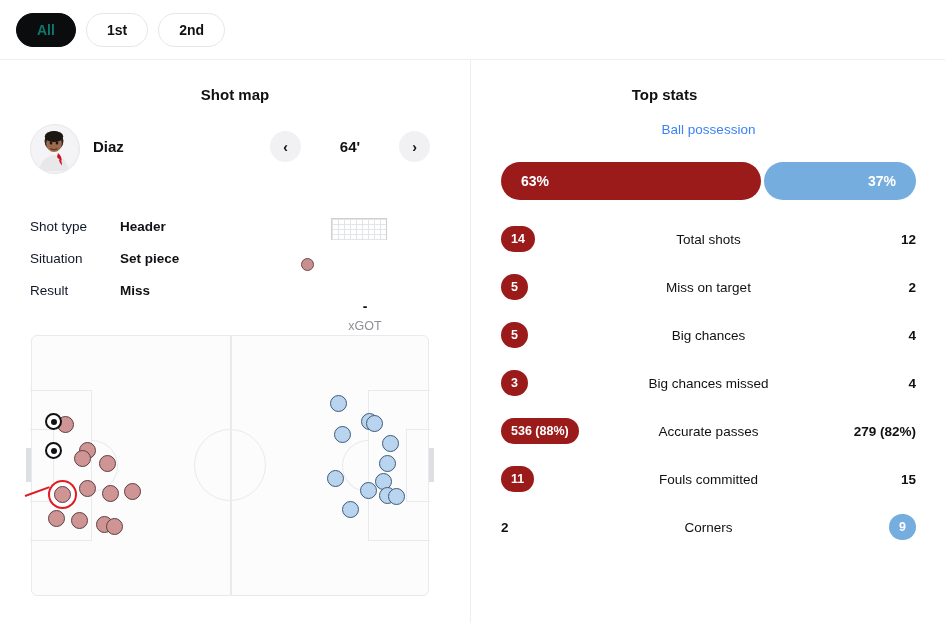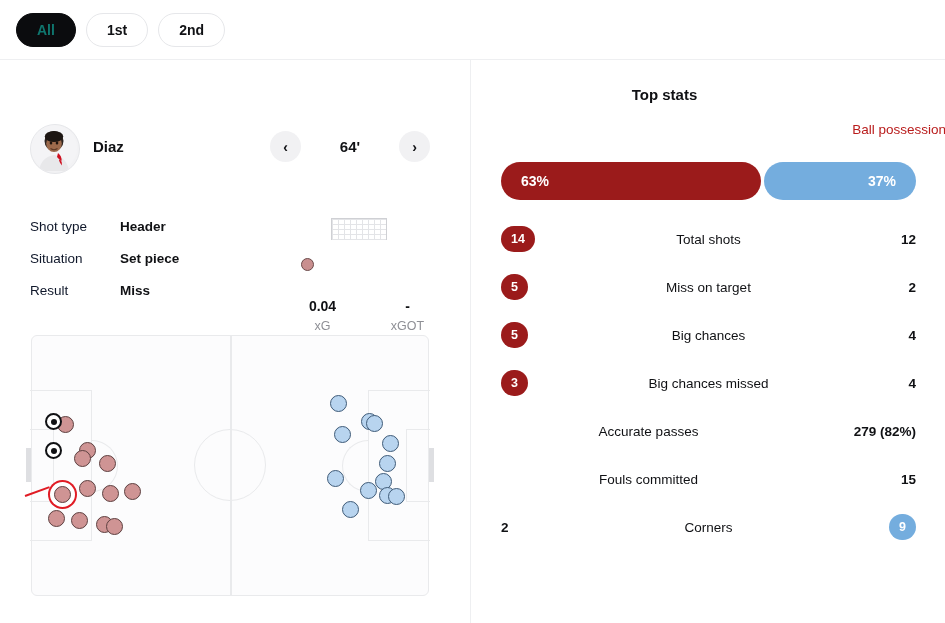--- a/index.html
+++ b/index.html
@@ -125,22 +125,22 @@
   .shot.away{background:#b8d4ef;border:1.5px solid #3f5b78;}
   .shot.sel{box-shadow:0 0 0 4px #ffffff,0 0 0 6px #e01b24;}
   .goalmark{position:absolute;width:17px;height:17px;border-radius:50%;
     background:#ffffff;border:2px solid #101114;box-sizing:border-box;
     display:flex;align-items:center;justify-content:center;cursor:pointer;}
   .goalmark::after{content:"";width:6px;height:6px;border-radius:50%;background:#101114;}
   .trajectory{position:absolute;height:1.8px;background:#e01b24;transform-origin:left center;}
 
   
   .poss-label{
-    position:absolute;left:0;top:62px;width:475px;text-align:right;
-    font-size:13.5px;color:#b91c1c;
+    position:absolute;left:0;top:62px;width:475px;text-align:center;
+    font-size:13.5px;color:#3b82f6;
   }
   .possbar{
     position:absolute;left:30px;top:102px;width:415px;height:38px;
     display:flex;gap:3px;
   }
   .poss-seg{
     height:38px;border-radius:19px;display:flex;align-items:center;
     box-sizing:border-box;color:#ffffff;font-size:14px;font-weight:bold;
   }
   .poss-seg.home{justify-content:flex-start;padding-left:20px;}
@@ -167,20 +167,21 @@
 
   <div class="tabbar">
     <div class="tab active">All</div>
     <div class="tab">1st</div>
     <div class="tab">2nd</div>
   </div>
 
   <div class="panels">
 
     <div class="panel-left">
+      <div class="panel-title">Shot map</div>
 
       <div class="player-row">
         <div class="avatar">
           <svg width="46" height="46" viewBox="0 0 46 46">
             <circle cx="23" cy="23" r="23" fill="#f4f4f6"></circle>
             <ellipse cx="23" cy="16" rx="9.5" ry="10" fill="#2d2420"></ellipse>
             <ellipse cx="23" cy="18.5" rx="7.8" ry="8.6" fill="#9c6a4c"></ellipse>
             <ellipse cx="23" cy="11.5" rx="9.2" ry="5.6" fill="#1d1713"></ellipse>
             <ellipse cx="20" cy="18" rx="1.3" ry="1.5" fill="#20150f"></ellipse>
             <ellipse cx="26" cy="18" rx="1.3" ry="1.5" fill="#20150f"></ellipse>
@@ -208,24 +209,20 @@
         <div class="detail-row">
           <div class="detail-label">Result</div>
           <div class="detail-value">Miss</div>
         </div>
       </div>
 
       <div class="xgbox">
         <div class="mini-dot"></div>
         <div class="goal-mini"></div>
         <div class="xg-vals">
-          <div class="xg-col">
-            <div class="xg-num">0.04</div>
-            <div class="xg-lab">xG</div>
-          </div>
           <div class="xg-col">
             <div class="xg-num">-</div>
             <div class="xg-lab">xGOT</div>
           </div>
         </div>
       </div>
 
       <div class="pitch-wrap">
         <div class="pitch"></div>
         <div class="halfline"></div>
@@ -308,26 +305,32 @@
           <div class="statrow">
             <div class="stat-home">
               <div class="badge red">3</div>
             </div>
             <div class="stat-label">Big chances missed</div>
             <div class="stat-away">
               <div class="plainval">4</div>
             </div>
           </div>
           <div class="statrow">
+            <div class="stat-home">
+              <div class="badge red">536 (88%)</div>
+            </div>
             <div class="stat-label">Accurate passes</div>
             <div class="stat-away">
               <div class="plainval">279 (82%)</div>
             </div>
           </div>
           <div class="statrow">
+            <div class="stat-home">
+              <div class="badge red">11</div>
+            </div>
             <div class="stat-label">Fouls committed</div>
             <div class="stat-away">
               <div class="plainval">15</div>
             </div>
           </div>
           <div class="statrow">
             <div class="stat-home">
               <div class="plainval">2</div>
             </div>
             <div class="stat-label">Corners</div>

